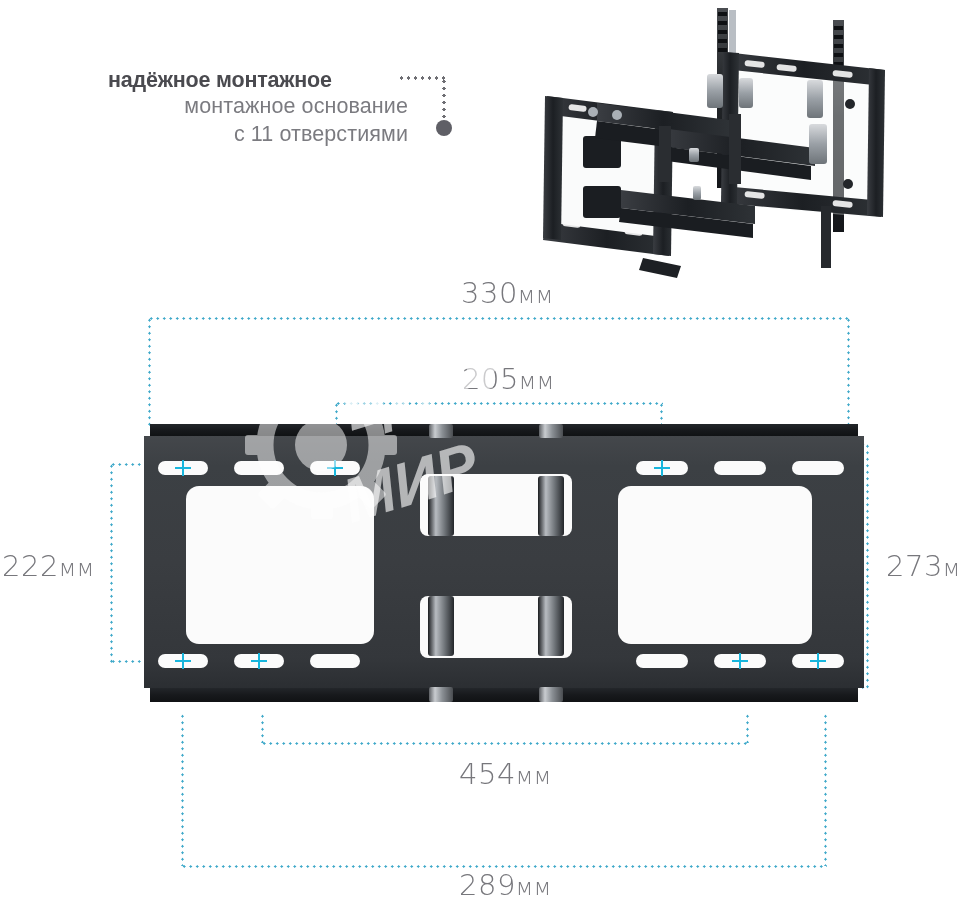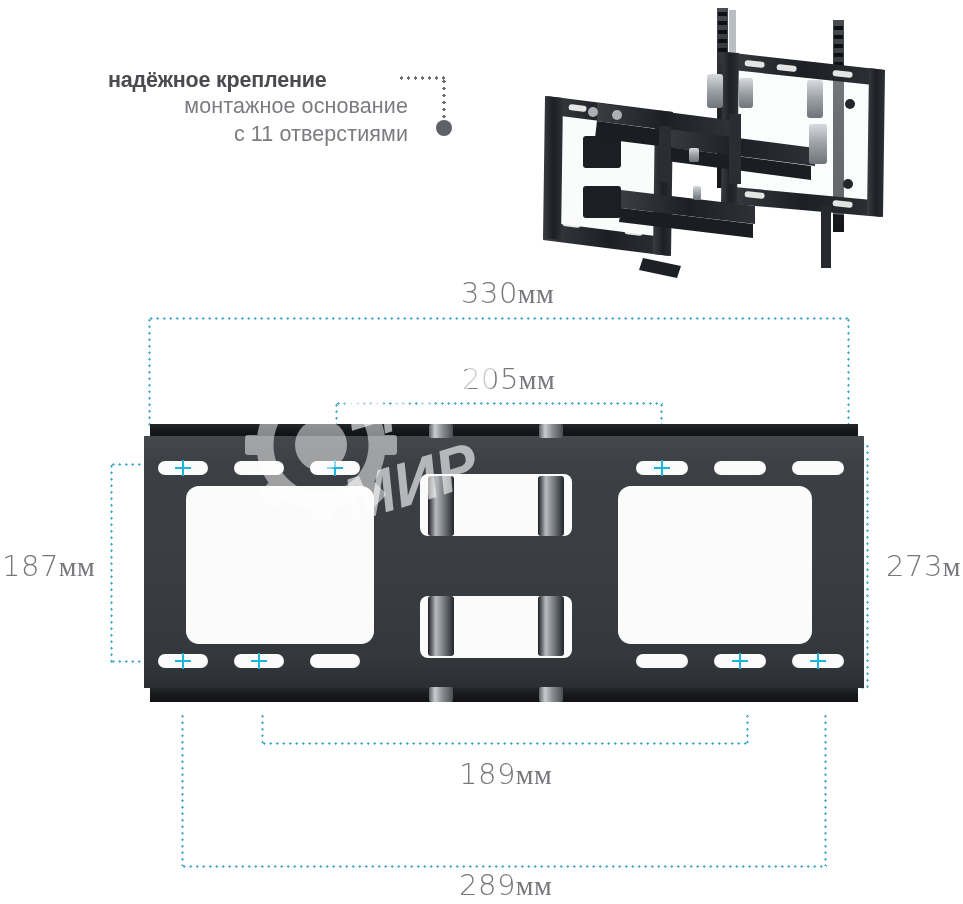--- a/index.html
+++ b/index.html
@@ -115,22 +115,21 @@
   .dim-label {
     position: absolute;
     font-size: 29px;
     font-weight: 300;
     color: #77777c;
     letter-spacing: 0.5px;
     white-space: nowrap;
     font-family: "DejaVu Sans", sans-serif;
   }
   .dim-label .u {
-    font-size: 28px;
-    font-family: Liberation Serif, serif;
+    font-size: 23px;
   }
 
   
   .plate-wrap {
     position: absolute;
     left: 140px;
     top: 424px;
     width: 728px;
     height: 278px;
   }
@@ -142,21 +141,21 @@
     height: 215px;
     pointer-events: none;
   }
 </style>
 </head>
 <body>
 
 <div id="stage">
 
   <div class="callout">
-    <div class="callout-title">надёжное крепление</div>
+    <div class="callout-title">надёжное монтажное</div>
     <div class="callout-line">монтажное основание</div>
     <div class="callout-line">с 11 отверстиями</div>
   </div>
 
   <div class="leader">
     <div class="leader-h"></div>
     <div class="leader-v"></div>
     <div class="leader-dot"></div>
   </div>
 
@@ -282,39 +281,39 @@
   <div class="dim-label" style="left:462px; top:362px;">
     <span>205</span><span class="u">мм</span>
   </div>
 
   <div class="brk">
     <div class="dot-v" style="left:110px; top:463px; height:200px;"></div>
     <div class="dot-h" style="left:110px; top:463px; width:36px;"></div>
     <div class="dot-h" style="left:110px; top:660px; width:36px;"></div>
   </div>
   <div class="dim-label" style="left:2px; top:549px;">
-    <span>187</span><span class="u">мм</span>
+    <span>222</span><span class="u">мм</span>
   </div>
 
   <div class="brk">
     <div class="dot-v" style="left:866px; top:443px; height:246px;"></div>
     <div class="dot-h" style="left:840px; top:443px; width:28px;"></div>
     <div class="dot-h" style="left:840px; top:686px; width:28px;"></div>
   </div>
   <div class="dim-label" style="left:886px; top:549px;">
     <span>273</span><span class="u">м</span>
   </div>
 
   <div class="brk">
     <div class="dot-h" style="left:261px; top:742px; width:488px;"></div>
     <div class="dot-v" style="left:261px; top:713px; height:30px;"></div>
     <div class="dot-v" style="left:746px; top:713px; height:30px;"></div>
   </div>
   <div class="dim-label" style="left:459px; top:757px;">
-    <span>189</span><span class="u">мм</span>
+    <span>454</span><span class="u">мм</span>
   </div>
 
   <div class="brk">
     <div class="dot-h" style="left:181px; top:865px; width:646px;"></div>
     <div class="dot-v" style="left:181px; top:713px; height:153px;"></div>
     <div class="dot-v" style="left:824px; top:713px; height:153px;"></div>
   </div>
   <div class="dim-label" style="left:459px; top:868px;">
     <span>289</span><span class="u">мм</span>
   </div>

